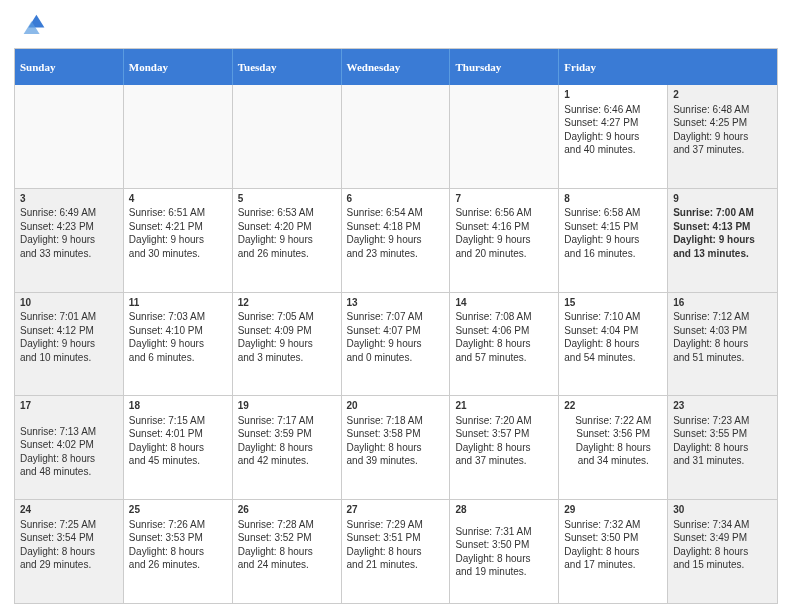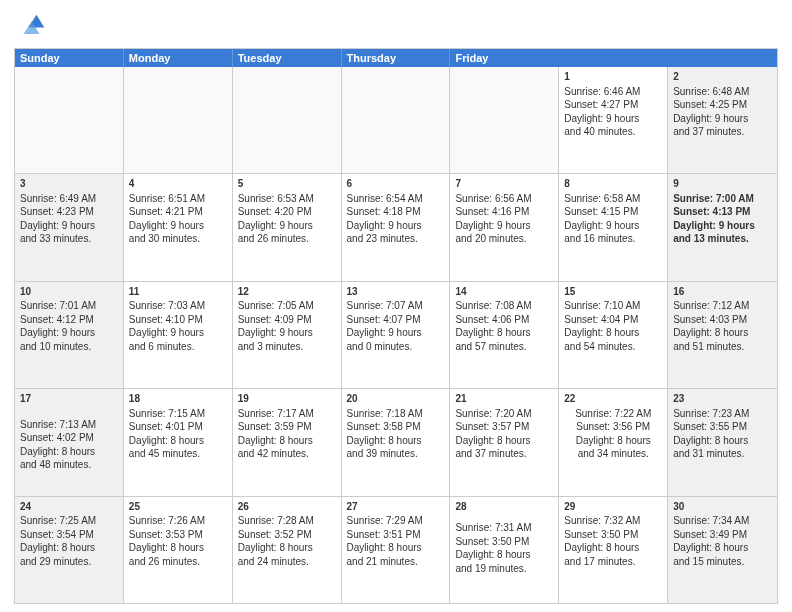--- a/index.html
+++ b/index.html
@@ -60,23 +60,24 @@
     }
     .cal-header {
       display: grid;
       grid-template-columns: repeat(7, 1fr);
       background: #3a7bd5;
     }
     .cal-header-cell {
       color: #fff;
       font-size: 11px;
       font-weight: bold;
-      padding: 3px 5px;
+      padding: 12px 5px;
       text-align: left;
       border-right: 1px solid #5a9be0;
+      font-family: Liberation Serif, serif;
     }
     .cal-header-cell:last-child { border-right: none; }
     .cal-body {
       display: flex;
       flex-direction: column;
       flex: 1;
     }
     .cal-row {
       display: grid;
       grid-template-columns: repeat(7, 1fr);
@@ -127,20 +128,21 @@
       <div class="month-title"></div>
       <div class="location"></div>
     </div>
   </div>
 
   <div class="calendar">
     <div class="cal-header">
     <div class="cal-header-cell">Sunday</div>
         <div class="cal-header-cell">Monday</div>
         <div class="cal-header-cell">Tuesday</div>
+        <div class="cal-header-cell">Wednesday</div>
         <div class="cal-header-cell">Thursday</div>
         <div class="cal-header-cell">Friday</div>
       </div>
     <div class="cal-body">
     <div class="cal-row">
           <div class="cal-cell empty"></div>
           <div class="cal-cell empty"></div>
           <div class="cal-cell empty"></div>
           <div class="cal-cell empty"></div>
           <div class="cal-cell empty"></div>

